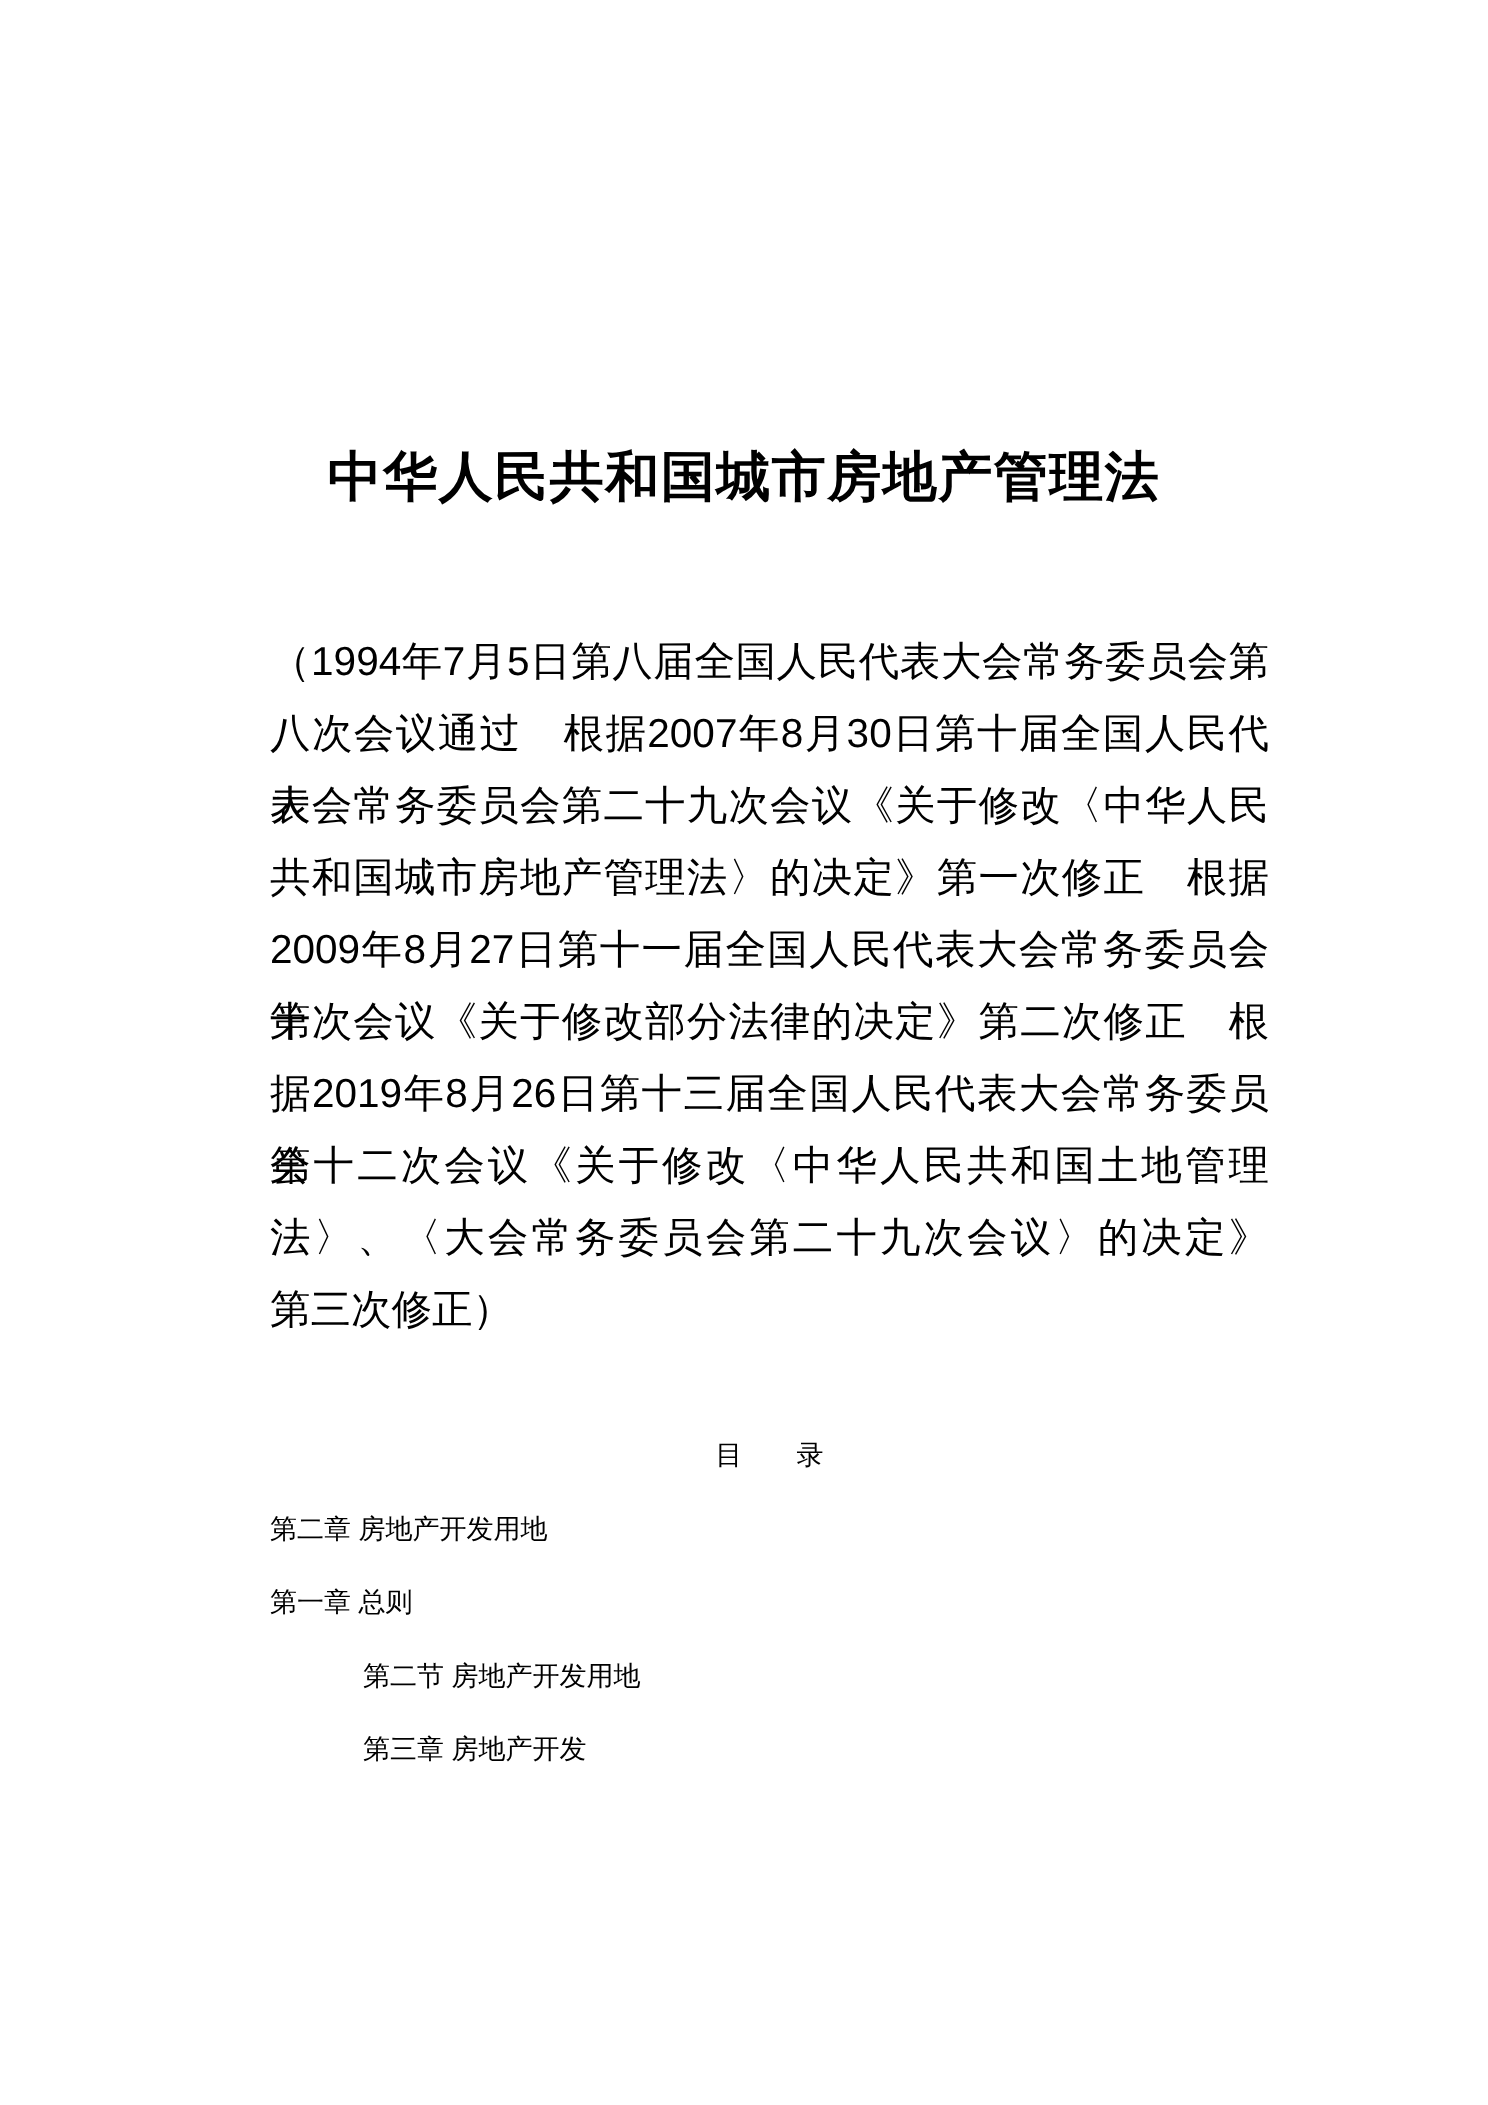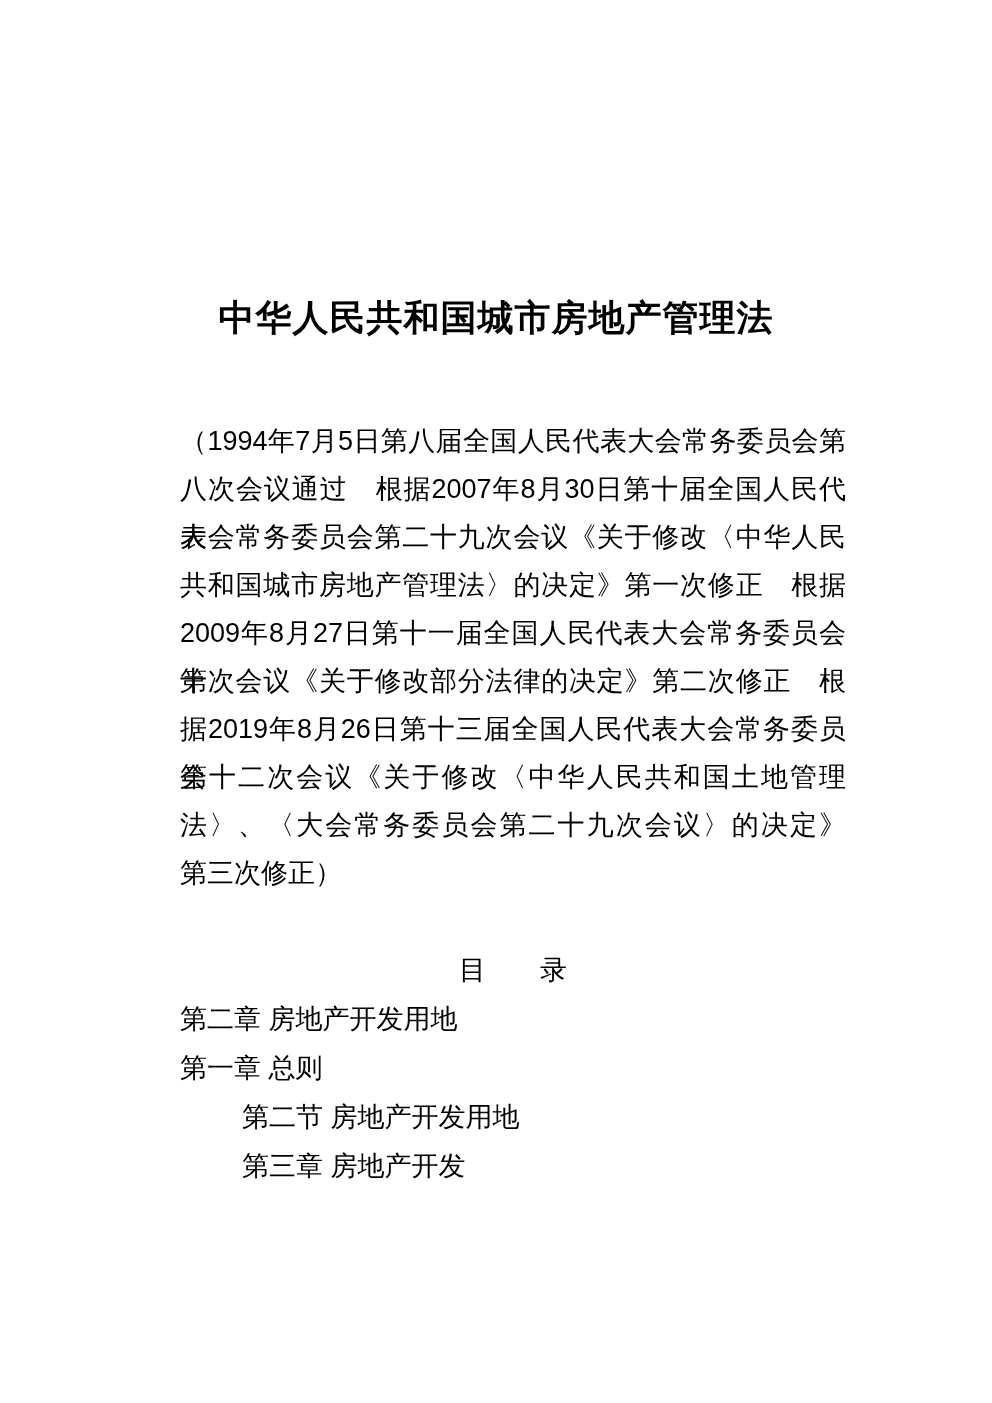--- a/index.html
+++ b/index.html
@@ -44,21 +44,21 @@
   }
   .pline.last {
     text-align: justify;
     text-align-last: left;
   }
   .toc {
     position: absolute;
     top: 946px;
     left: 180px;
     width: 666px;
-    font-size: 27px;
+    font-size: 18px;
     line-height: 49px;
   }
   .toc-heading {
     text-align: center;
   }
   .toc-item.indent {
     padding-left: 62px;
   }
   .page-number {
     position: absolute;

